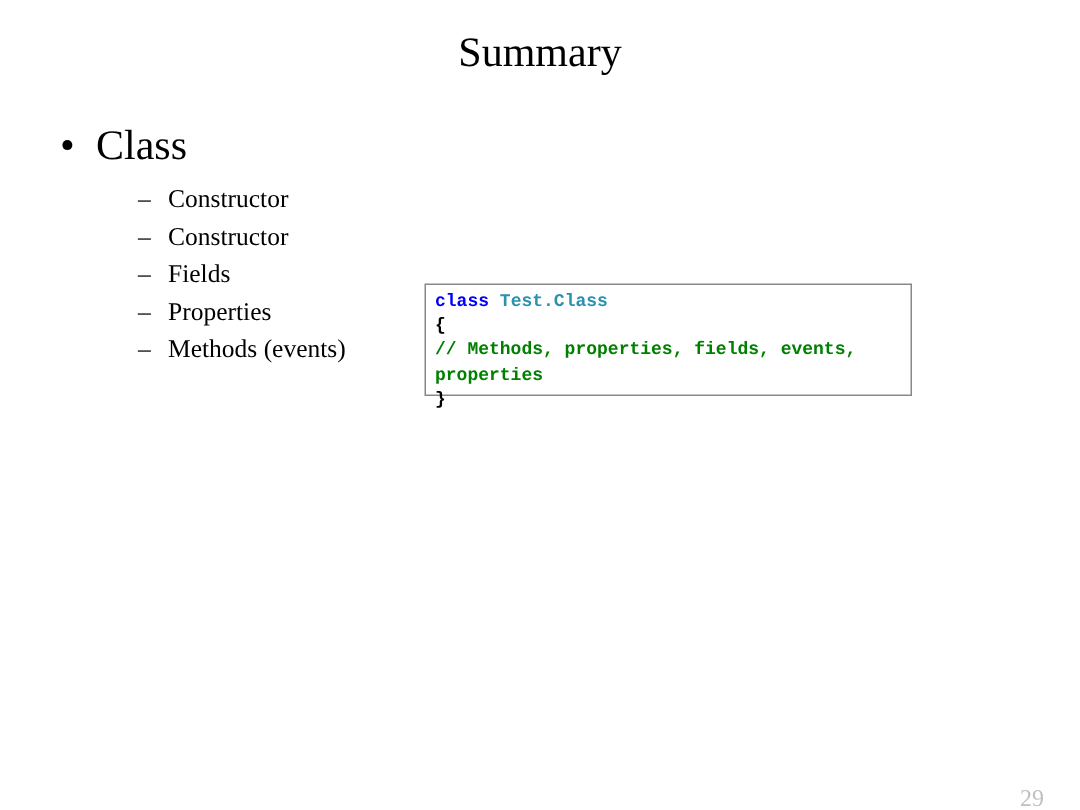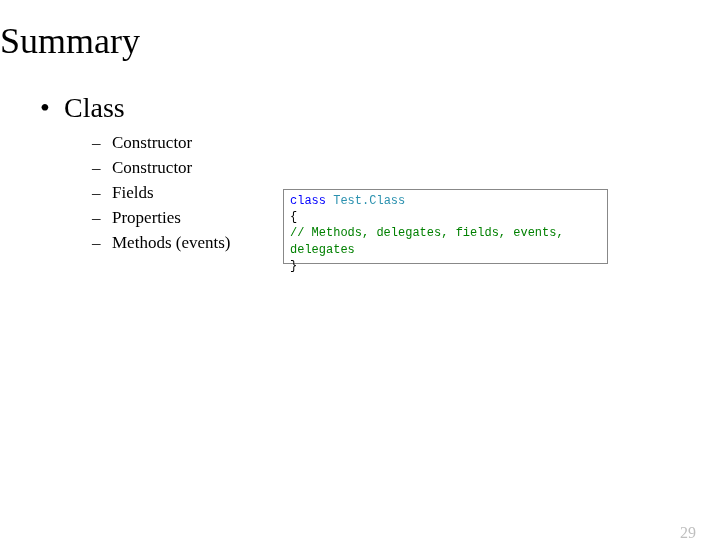--- a/index.html
+++ b/index.html
@@ -13,21 +13,22 @@
     position: relative;
     overflow: hidden;
   }
   .slide {
     width: 720px;
     height: 540px;
     position: relative;
     box-sizing: border-box;
   }
   .title {
-    font-size: 36px;
+    text-align: center;
+    font-size: 28px;
     margin-top: 20px;
     margin-bottom: 28px;
     font-weight: normal;
   }
   ul.level1 {
     list-style: none;
     padding: 0;
     margin: 0 0 0 40px;
     font-size: 28px;
   }
@@ -72,20 +73,21 @@
     width: 325px;
     height: 75px;
     border: 1px solid #888;
     background: #fff;
     box-sizing: border-box;
     padding: 3px 6px;
     font-family: Consolas, "Courier New", monospace;
     font-size: 12px;
     line-height: 1.35;
     color: #000;
+    font-weight: bold;
   }
   .codebox .kw { color: #0000ff; }
   .codebox .tn { color: #2b91af; }
   .codebox .cm { color: #008000; }
   .page-num {
     position: absolute;
     right: 24px;
     bottom: 18px;
     font-size: 16px;
     color: #bfbfbf;
@@ -108,19 +110,19 @@
         <li>Fields</li>
         <li>Properties</li>
         <li>Methods (events)</li>
       </ul>
     </li>
   </ul>
 
   <div class="codebox">
     <div><span>    </span><span class="kw">class</span><span> </span><span class="tn">Test.Class</span></div>
     <div>{</div>
-    <div><span>    </span><span class="cm">// Methods, delegates, fields, events, delegates</span></div>
+    <div><span>    </span><span class="cm">// Methods, properties, fields, events, properties</span></div>
     <div>}</div>
   </div>
 
   <div class="page-num">29</div>
 
 </div>
 
 </body></html>

